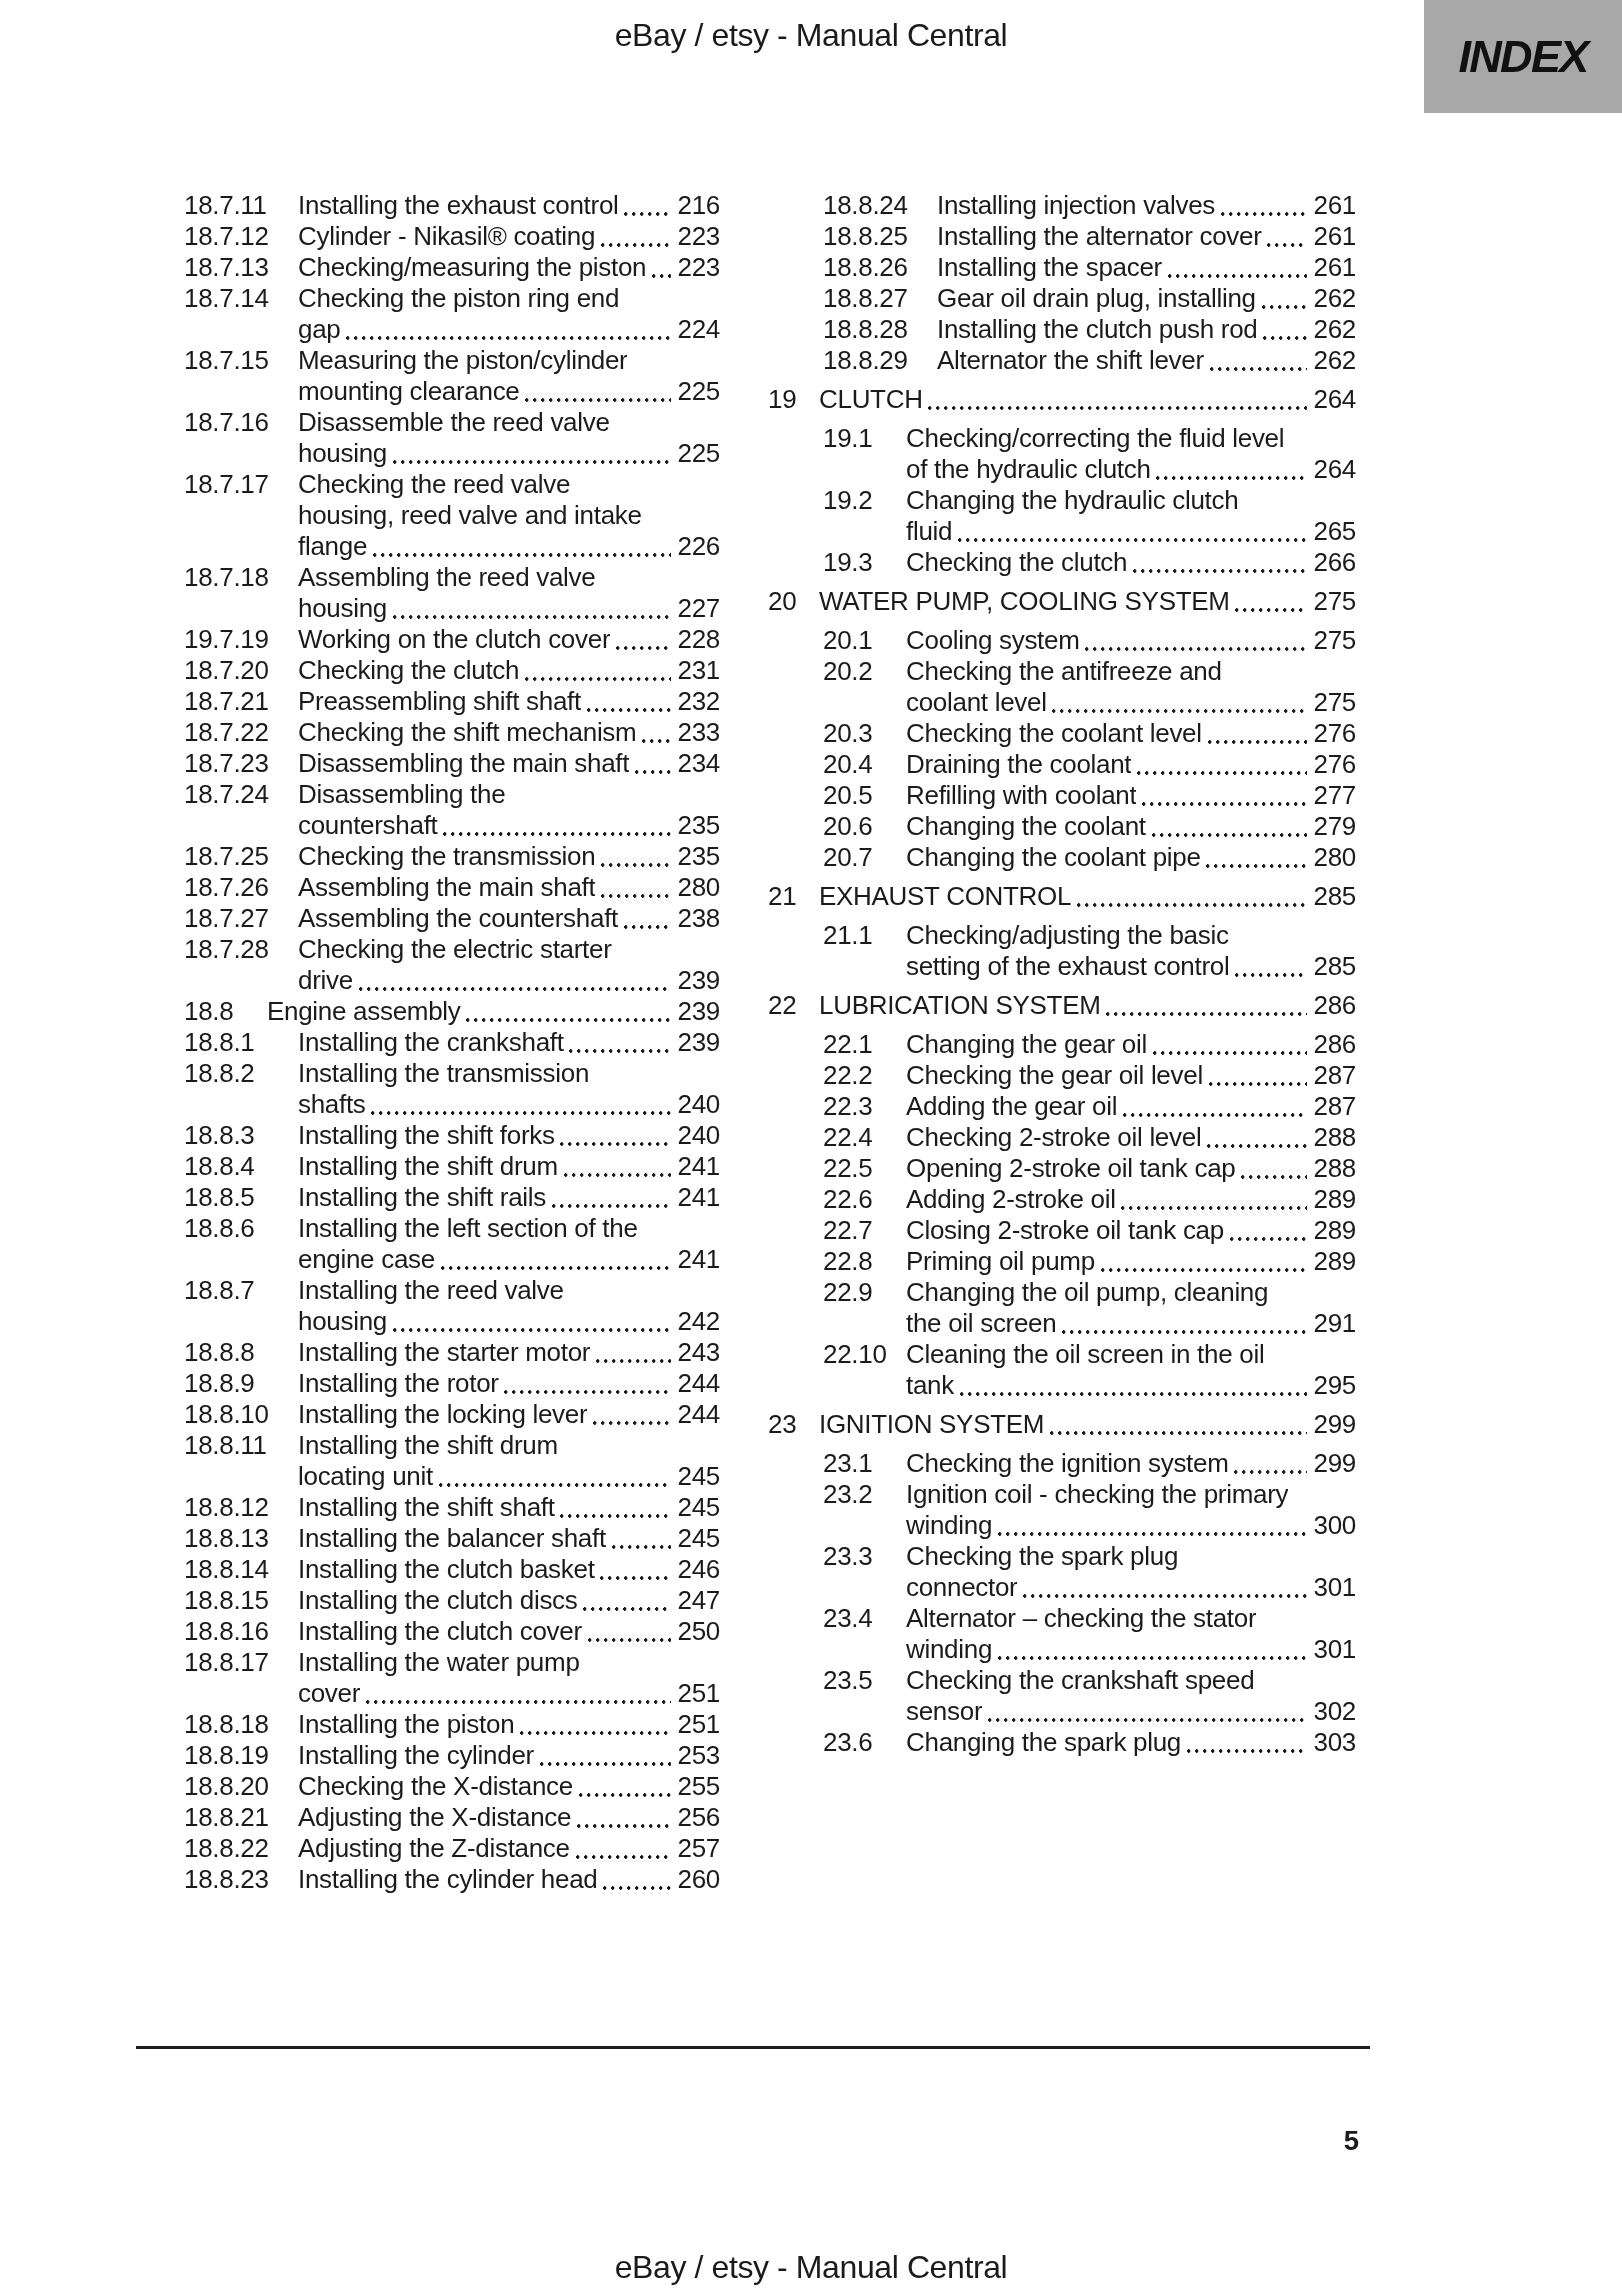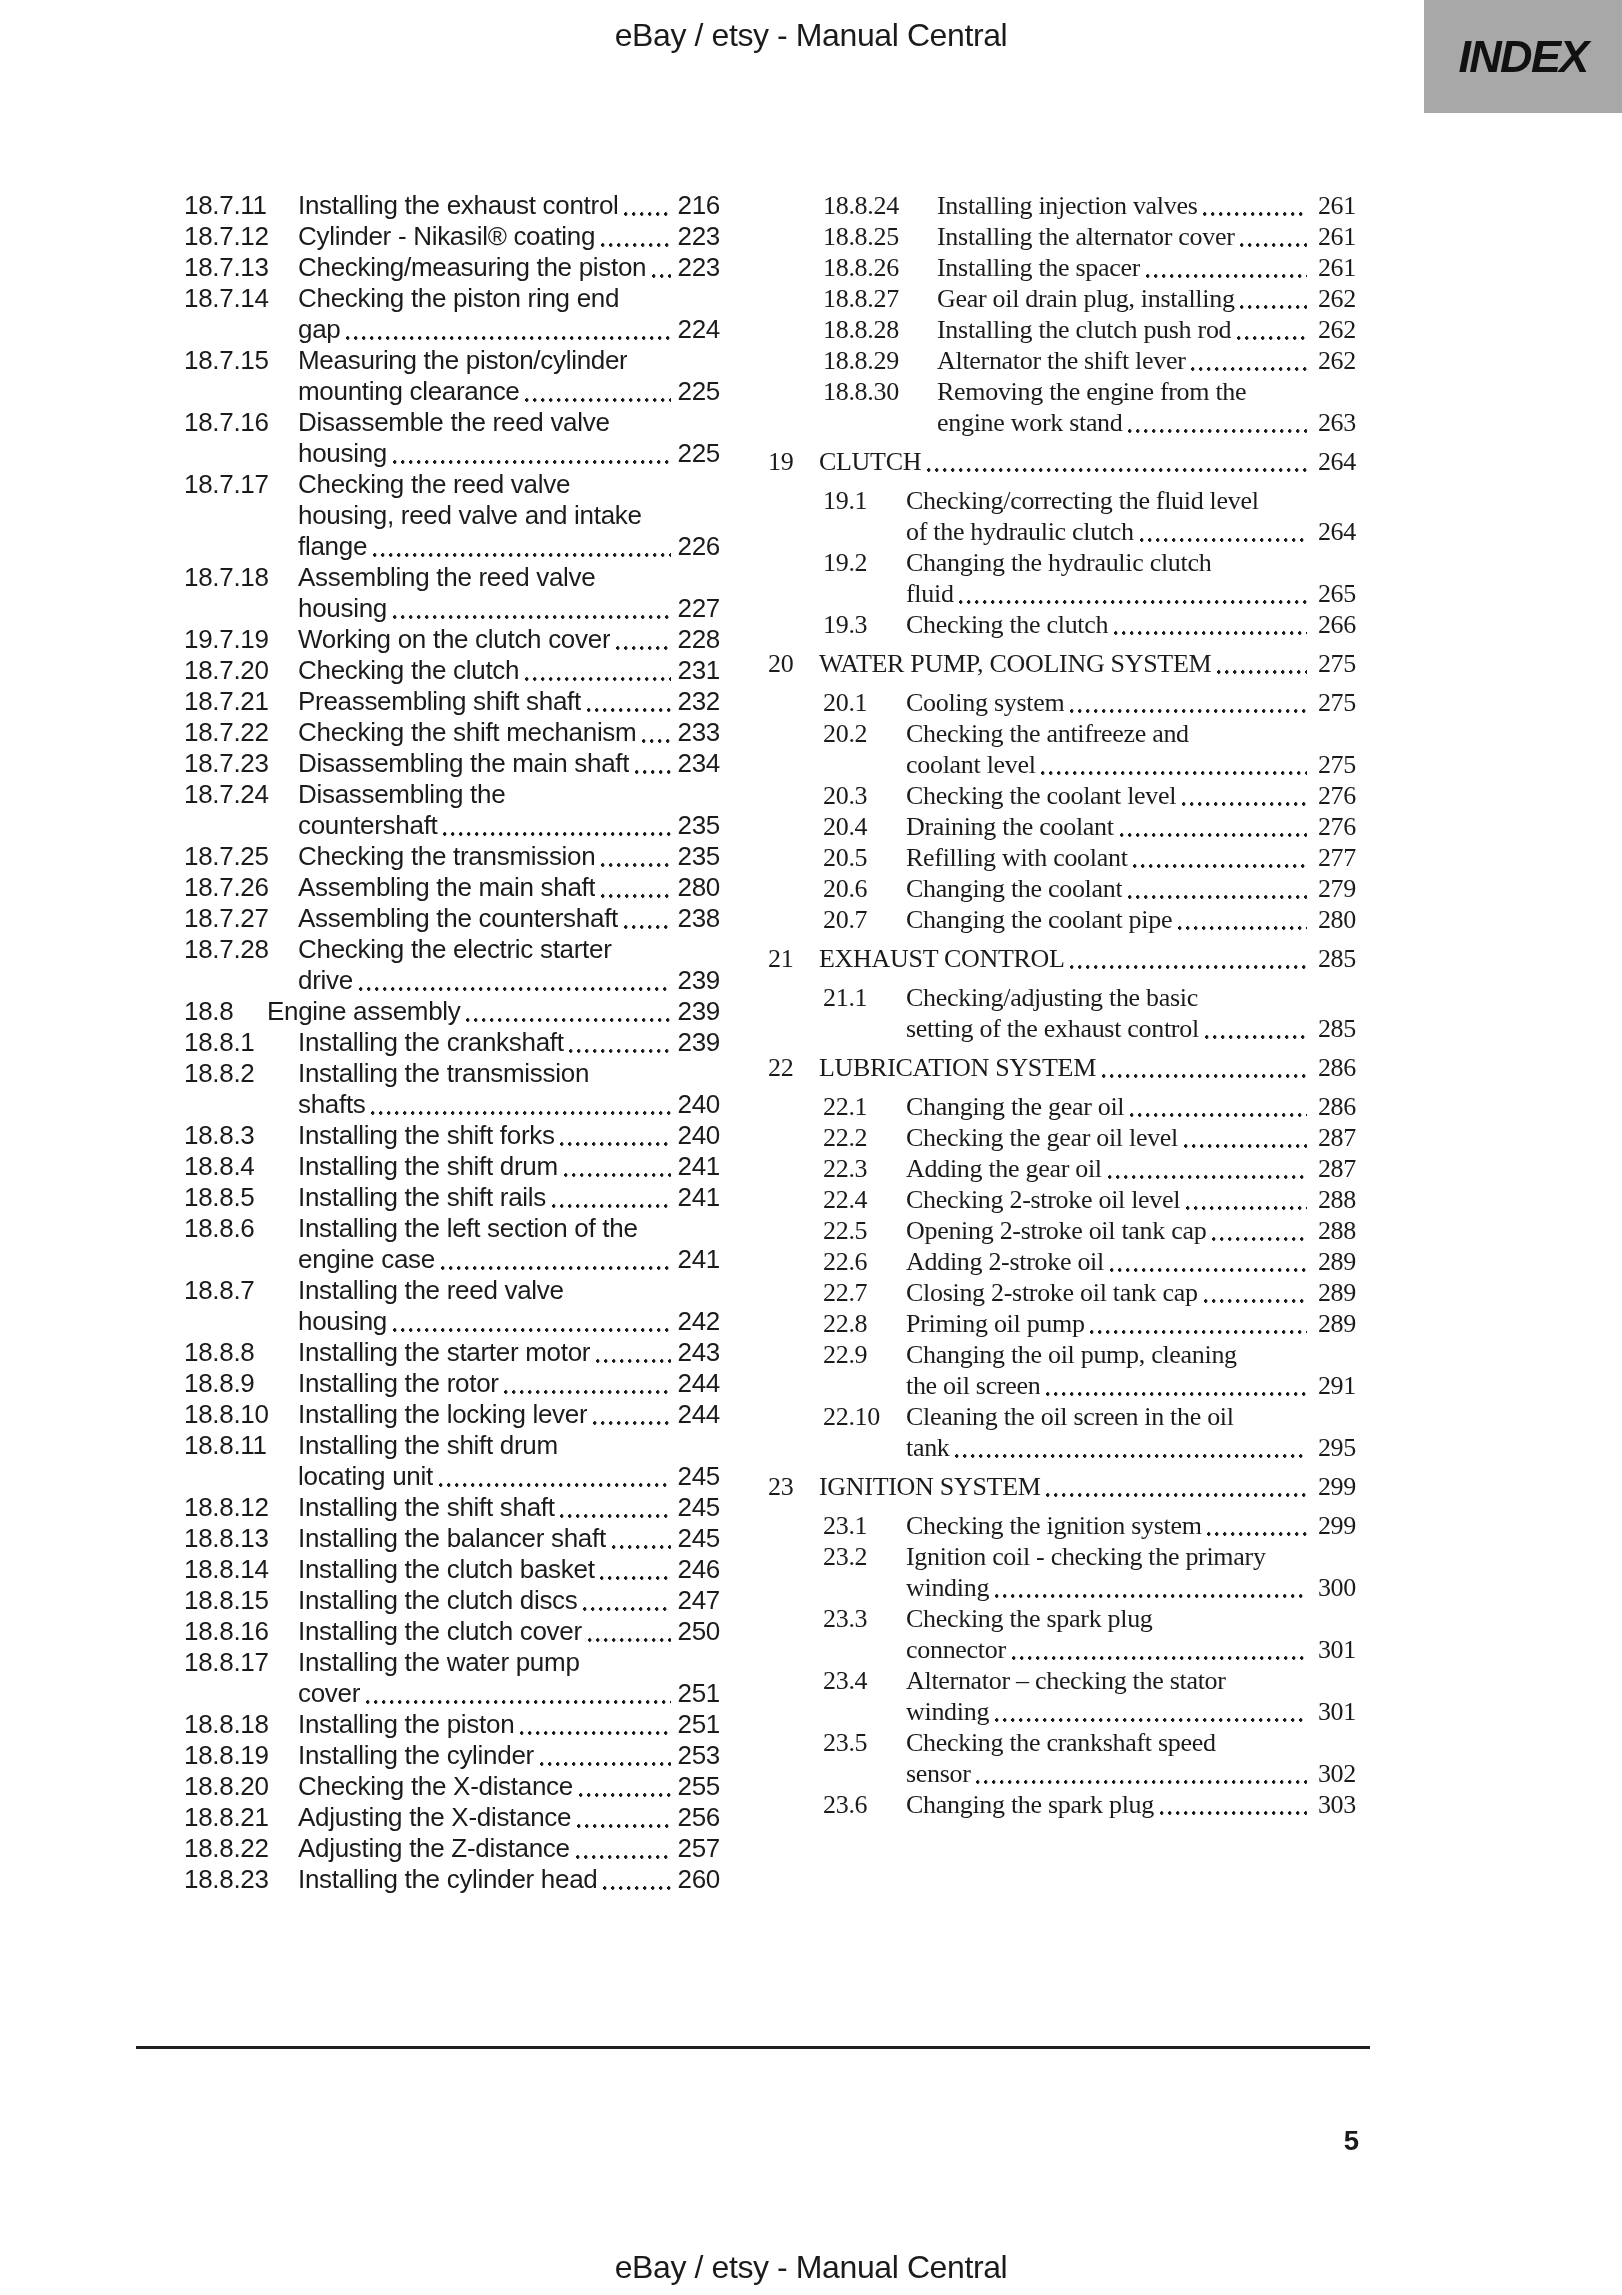--- a/index.html
+++ b/index.html
@@ -45,21 +45,21 @@
 
   
   .toc-col {
     position: absolute;
     top: 190px;
     font-size: 26px;
     line-height: 31px;
     letter-spacing: -0.3px;
   }
   #col-left  { left: 129px; width: 591px; }
-  #col-right { left: 768px; width: 588px; font-family: Liberation Serif, serif; }
+  #col-right { left: 768px; width: 588px; }
 
   .entry { display: flex; align-items: flex-start; }
   .entry .num { flex: 0 0 auto; }
   .entry.lvl3 .num { margin-left: 55px; width: 114px; }
   .entry.lvl2 .num { margin-left: 55px; width: 83px; }
   .entry.lvl1 .num { margin-left: 0;    width: 51px;  }
   .entry.lvl1 { margin: 8px 0; }
 
   .entry .body { flex: 1 1 auto; min-width: 0; }
   .entry .line { display: flex; align-items: baseline; white-space: nowrap; }
@@ -627,33 +627,20 @@
     <div class="entry lvl3">
       <span class="num">18.8.29</span>
       <span class="body">
         <span class="line">
           <span class="t">Alternator the shift lever</span>
           <span class="dots"></span>
           <span class="pg">262</span>
         </span>
       </span>
     </div>
-    <div class="entry lvl3">
-      <span class="num">18.8.30</span>
-      <span class="body">
-        <span class="line">
-          <span class="t">Removing the engine from the</span>
-        </span>
-        <span class="line">
-          <span class="t">engine work stand</span>
-          <span class="dots"></span>
-          <span class="pg">263</span>
-        </span>
-      </span>
-    </div>
     <div class="entry lvl1">
       <span class="num">19</span>
       <span class="body">
         <span class="line">
           <span class="t">CLUTCH</span>
           <span class="dots"></span>
           <span class="pg">264</span>
         </span>
       </span>
     </div>

